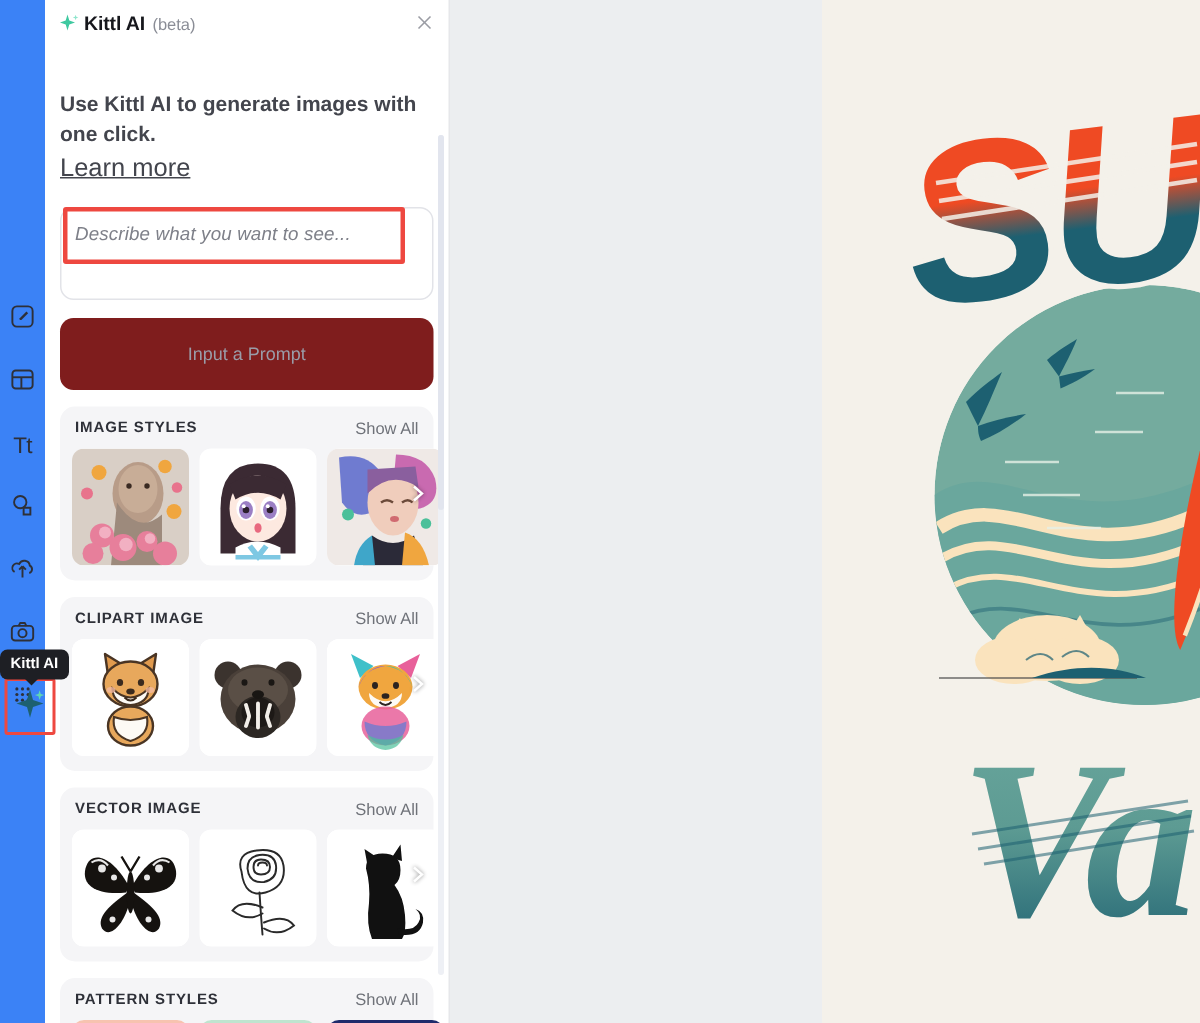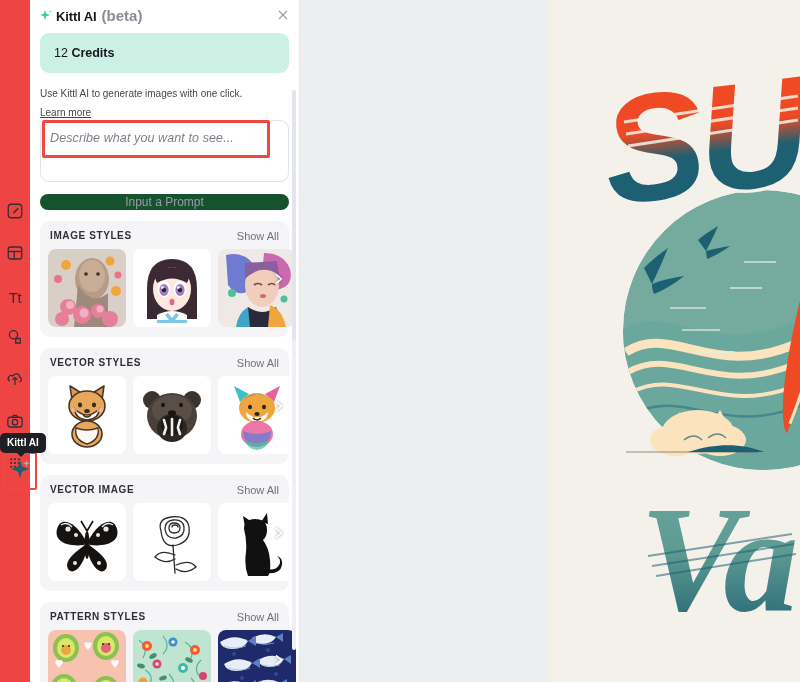--- a/index.html
+++ b/index.html
@@ -22,21 +22,21 @@
     width: 252px; height: 682px;
     background: #f4f1ea;
     overflow: hidden;
   }
   .art-svg { position: absolute; left: 0; top: 0; }
 
   
   .rail {
     position: absolute; left: 0; top: 0;
     width: 30px; height: 682px;
-    background: #ef4444;
+    background: #3b82f6;
     z-index: 5;
   }
   .rail-inner {
     position: absolute; top: 200px; left: 0; width: 30px;
     display: flex; flex-direction: column; align-items: center; gap: 16px;
   }
   .rail-btn {
     width: 26px; height: 26px;
     display: flex; align-items: center; justify-content: center;
     color: #2e3038;
@@ -87,21 +87,21 @@
     z-index: 4;
   }
   .panel-header {
     position: relative;
     height: 30px;
     display: flex; align-items: center;
     padding: 0 10px 0 8px;
   }
   .brand { display: flex; align-items: baseline; gap: 5px; }
   .brand-title { font-size: 13px; font-weight: 700; color: #16171c; letter-spacing: -0.1px; }
-  .brand-beta { font-size: 15px; color: #8a8d96; font-weight: 700; }
+  .brand-beta { font-size: 11px; color: #8a8d96; font-weight: 400; }
   .sparkle-logo { position: relative; width: 16px; height: 16px; align-self: center; margin-right: 2px; }
   .close-btn {
     position: absolute; right: 8px; top: 7px;
     width: 16px; height: 16px;
     cursor: pointer;
     color: #9a9ca4;
   }
 
   .panel-scroll {
     position: absolute; top: 30px; left: 0; right: 0; bottom: 0;
@@ -114,30 +114,30 @@
     border-radius: 9px;
     height: 40px;
     display: flex; align-items: center;
     padding: 0 14px;
     margin-top: 3px;
   }
   .credits-text { font-size: 12.5px; color: #16171c; }
   .credits-text b { font-weight: 700; }
 
   .blurb {
-    margin-top: 14px;
-    font-size: 10px; color: #43454d; line-height: 1.45;
+    margin-top: 29px;
+    font-size: 14px; color: #43454d; line-height: 1.45; font-weight: bold;
   }
   .learn-more {
     display: inline-block; margin-top: 2px;
-    font-size: 10px; color: #43454d;
+    font-size: 17px; color: #43454d;
     text-decoration: underline; cursor: pointer; text-align: right;
   }
 
-  .prompt-wrap { position: relative; margin-top: 0; border-radius: 14px; }
+  .prompt-wrap { position: relative; margin-top: 16px; border-radius: 14px; }
   .prompt-box {
     width: 100%; height: 62px;
     border: 1px solid #e2e3e8;
     border-radius: 9px;
     background: #ffffff;
   }
   .prompt-placeholder {
     position: absolute; left: 10px; top: 11px;
     font-size: 12.5px; font-style: italic; color: #7e8089;
     letter-spacing: 0.1px;
@@ -145,22 +145,22 @@
   .prompt-highlight {
     position: absolute; left: 2px; top: 0px;
     width: 228px; height: 38px;
     border: 3px solid #ee4840;
     border-radius: 2px;
     pointer-events: none;
   }
 
   .prompt-btn {
     margin-top: 12px;
-    width: 100%; height: 16px;
-    background: #14532d;
+    width: 100%; height: 48px;
+    background: #7f1d1d;
     border: none; border-radius: 9px;
     color: #9a9ca8; font-size: 12px; font-weight: 400;
     font-family: "Liberation Sans", sans-serif;
     cursor: default;
   }
 
   
   .section {
     margin-top: 11px;
     background: #f5f5f7;
@@ -396,23 +396,20 @@
       <div class="close-btn">
         <svg width="16" height="16" viewBox="0 0 24 24" fill="none" stroke="currentColor" stroke-width="1.6">
           <line x1="6" y1="6" x2="18" y2="18"></line>
             <line x1="18" y1="6" x2="6" y2="18"></line>
         </svg>
       </div>
     </div>
 
     <div class="panel-scroll">
 
-      <div class="credits-pill">
-        <span class="credits-text"><span>12</span>&nbsp;<b>Credits</b></span>
-      </div>
 
       <div class="blurb">Use Kittl AI to generate images with one click.</div>
       <a class="learn-more">Learn more</a>
 
       <div class="prompt-wrap">
         <div class="prompt-box"></div>
         <div class="prompt-placeholder">Describe what you want to see...</div>
         <div class="prompt-highlight"></div>
       </div>
 
@@ -499,21 +496,21 @@
         <span class="next-chev">
           <svg width="16" height="16" viewBox="0 0 24 24" fill="none" stroke="currentColor" stroke-width="2.4">
             <polyline points="9 5 17 12 9 19"></polyline>
           </svg>
         </span>
       </div>
 
       
       <div class="section">
         <div class="section-head">
-          <span class="section-title">VECTOR STYLES</span>
+          <span class="section-title">CLIPART IMAGE</span>
           <span class="show-all">Show All</span>
         </div>
         <div class="thumb-row">
           <div class="thumb">
             <svg width="78" height="78" viewBox="0 0 78 78">
               <rect width="78" height="78" fill="#ffffff"></rect>
               <path d="M24 24 l-2 -14 l13 8 Z" fill="#e09a4e" stroke="#4a3524" stroke-width="1.6" stroke-linejoin="round"></path>
               <path d="M54 24 l2 -14 l-13 8 Z" fill="#e09a4e" stroke="#4a3524" stroke-width="1.6" stroke-linejoin="round"></path>
               <ellipse cx="39" cy="30" rx="18" ry="15" fill="#e8a85c" stroke="#4a3524" stroke-width="1.6"></ellipse>
               <path d="M27 33 q12 12 24 0 q0 10 -12 11 q-12 -1 -12 -11 Z" fill="#fdfaf5" stroke="#4a3524" stroke-width="1.4"></path>

